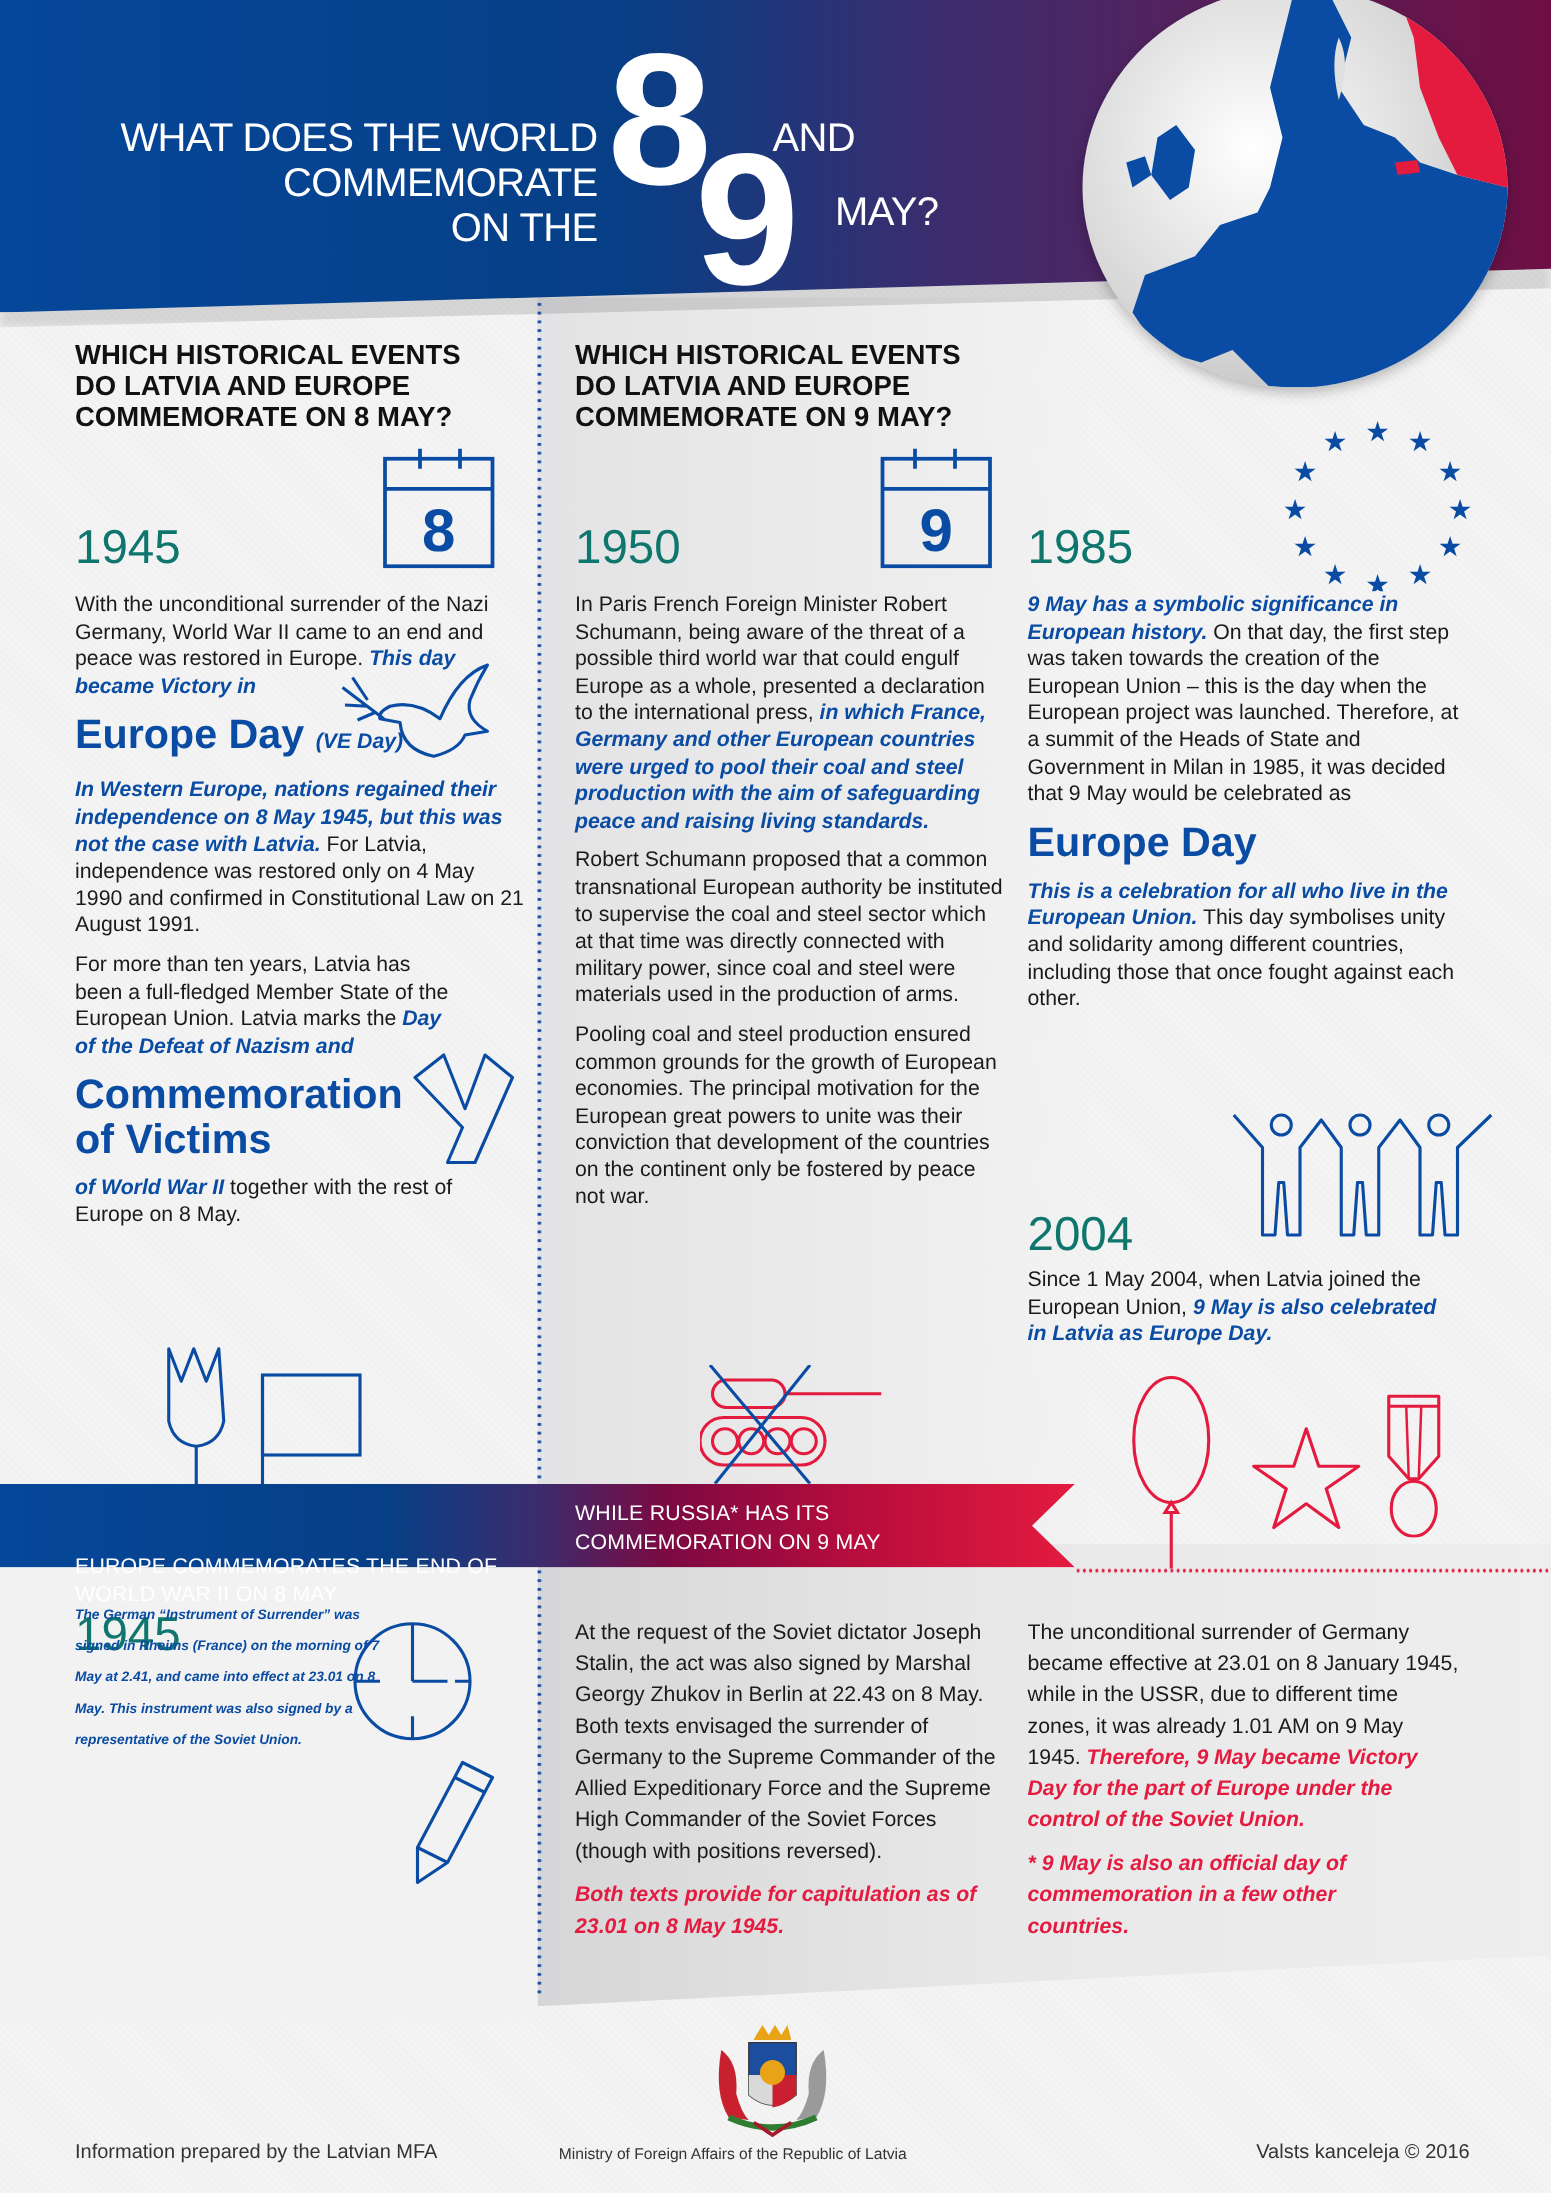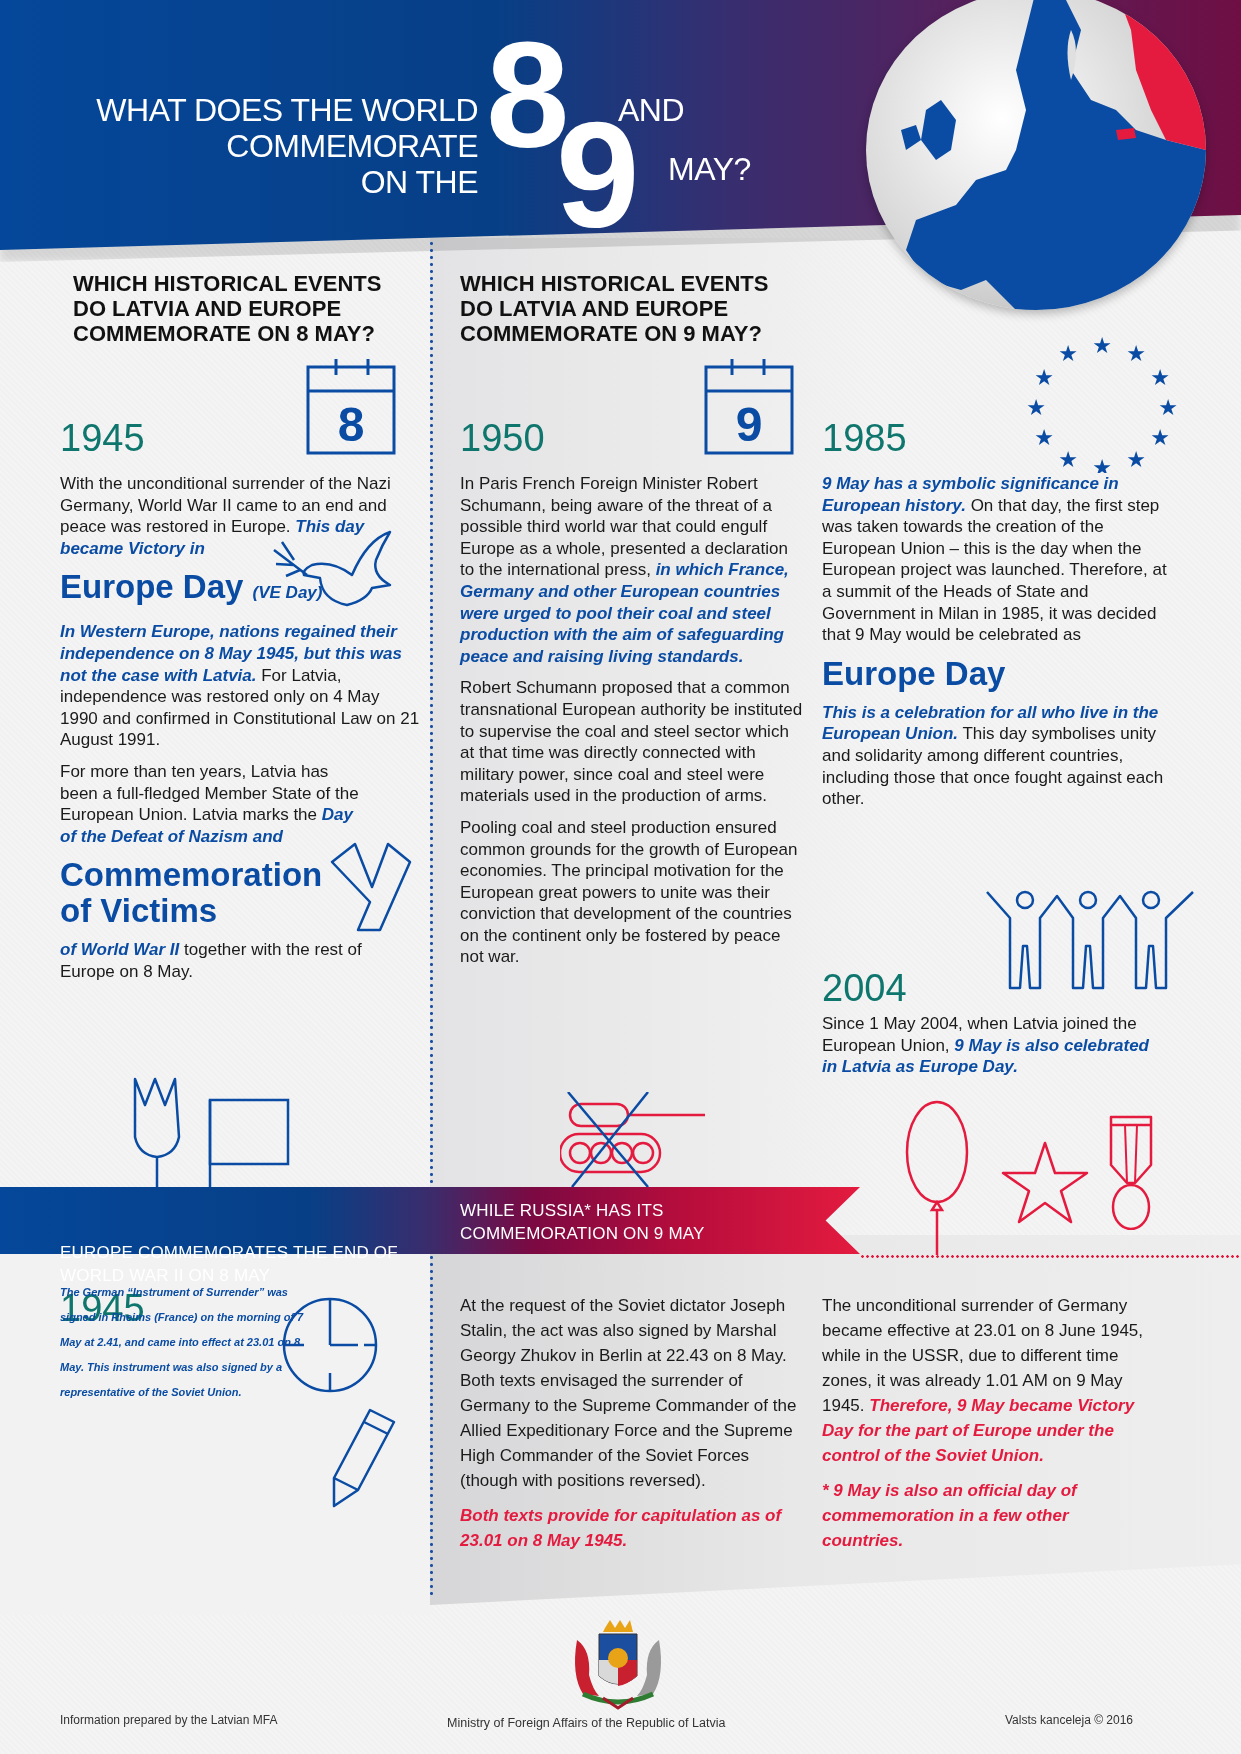--- a/index.html
+++ b/index.html
@@ -98,21 +98,21 @@
   .ribbon {
     position: absolute; left: 0; top: 1187px; width: 860px; height: 67px;
     background: linear-gradient(90deg, #05479a 0%, #073f86 36%, #3b2c6c 50%, #7c0942 62%, #b80d3c 80%, #e41b3f 100%);
     clip-path: polygon(0 0, 100% 0, 96% 50%, 100% 100%, 0 100%);
   }
   .ribbon-text {
     position: absolute; color: #fff; font-size: 17px; line-height: 23px; text-transform: uppercase;
     letter-spacing: 0.2px;
   }
 
-  .footer-text { position: absolute; font-size: 12px; color: #333; }
+  .footer-text { position: absolute; font-size: 16px; color: #333; }
   .icon { position: absolute; }
 </style>
 </head>
 <body>
 
 <div class="paper"></div>
 <div class="mid-panel"></div>
 <div class="bottom-left-panel"></div>
 <div class="mid-panel2"></div>
 
@@ -136,21 +136,21 @@
     <path d="M35 140 L50 135 L55 150 L40 160 Z" fill="#0a4ca3"></path>
     <path d="M250 0 L310 0 L340 60 L340 160 L300 150 L285 120 L270 80 L265 40 Z" fill="#e41b3f"></path>
     <path d="M250 140 L268 138 L270 148 L252 150 Z" fill="#e41b3f"></path>
     <path d="M205 40 Q215 60 205 90 Q198 60 205 40 Z" fill="#e0e0e0"></path>
   </svg>
 </div>
 
 <div class="dots-v" style="left:430px; top:240px; height:945px;"></div>
 <div class="dots-v" style="left:430px; top:1254px; height:345px;"></div>
 
-<div class="qhead" style="left:60px; top:271px; width:340px;margin-left:13px;">WHICH HISTORICAL EVENTS DO LATVIA AND EUROPE COMMEMORATE ON 8 MAY?</div>
+<div class="qhead" style="left:60px; top:271px; width:340px;">WHICH HISTORICAL EVENTS DO LATVIA AND EUROPE COMMEMORATE ON 8 MAY?</div>
 <div class="icon" style="left:306px; top:357px;">
   <svg width="90" height="98" viewBox="0 0 90 98">
     <rect x="2" y="10" width="86" height="86" fill="none" stroke="#0a4ca3" stroke-width="3"></rect>
     <line x1="2" y1="34" x2="88" y2="34" stroke="#0a4ca3" stroke-width="3"></line>
     <line x1="30" y1="2" x2="30" y2="18" stroke="#0a4ca3" stroke-width="3"></line>
     <line x1="62" y1="2" x2="62" y2="18" stroke="#0a4ca3" stroke-width="3"></line>
     <text x="45" y="84" text-anchor="middle" font-family="Liberation Sans, sans-serif" font-weight="bold" font-size="48" fill="#0a4ca3">8</text>
   </svg>
 </div>
 <div class="year" style="left:60px; top:418px;">1945</div>
@@ -323,21 +323,21 @@
   </svg>
 </div>
 
 <div class="body-text" style="left:460px; top:1293px; width:345px; line-height:25px;">
   <p>At the request of the Soviet dictator Joseph Stalin, the act was also signed by Marshal Georgy Zhukov in Berlin at 22.43 on 8 May. Both texts envisaged the surrender of Germany to the Supreme Commander of the Allied Expeditionary Force and the Supreme High Commander of the Soviet Forces (though with positions reversed).</p>
   <p class="em-red">Both texts provide for capitulation as of 23.01 on 8 May 1945.</p>
 </div>
 
 <div class="body-text" style="left:822px; top:1293px; width:345px; line-height:25px;">
   <p>
-    <span>The unconditional surrender of Germany became effective at 23.01 on 8 June 1945, while in the USSR, due to different time zones, it was already 1.01 AM on 9 May 1945. </span><span class="em-red">Therefore, 9 May became Victory Day for the part of Europe under the control of the Soviet Union.</span>
+    <span>The unconditional surrender of Germany became effective at 23.01 on 8 January 1945, while in the USSR, due to different time zones, it was already 1.01 AM on 9 May 1945. </span><span class="em-red">Therefore, 9 May became Victory Day for the part of Europe under the control of the Soviet Union.</span>
   </p>
   <p class="em-red" style="width:300px;">* 9 May is also an official day of commemoration in a few other countries.</p>
 </div>
 
 <div class="icon" style="left:563px; top:1620px;">
   <svg width="110" height="90" viewBox="0 0 110 90">
     <polygon points="42,8 47,0 52,8 57,0 62,8 67,0 70,12 40,12" fill="#e8a317"></polygon>
     <path d="M36 14 L74 14 L74 56 Q55 72 36 56 Z" fill="#1c4ea0" stroke="#333" stroke-width="1"></path>
     <path d="M36 40 L74 40 L74 56 Q55 72 36 56 Z" fill="#d9d9d9"></path>
     <path d="M55 40 L74 40 L74 56 Q64 65 55 66 Z" fill="#c8202f"></path>

